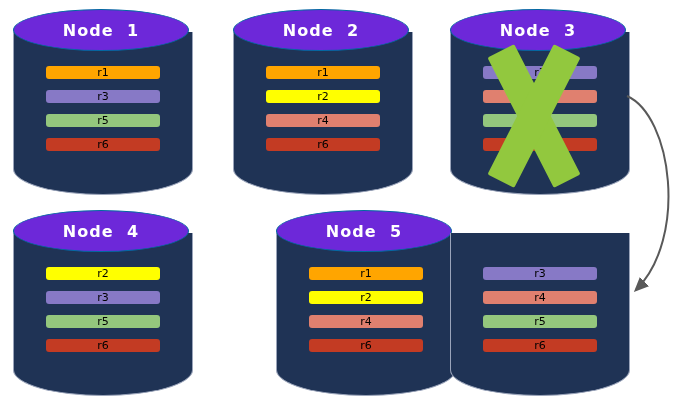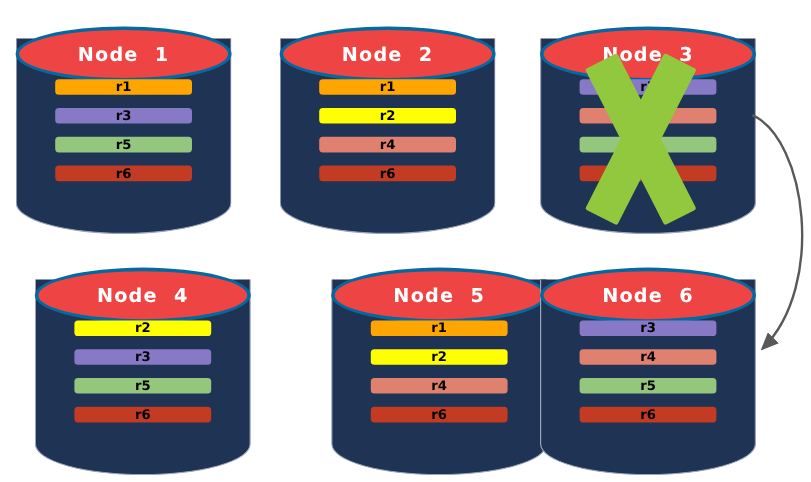--- a/index.html
+++ b/index.html
@@ -28,25 +28,25 @@
     height: 162px;
     background: #1F3355;
     border-left: 1px solid #9AA4BA;
     border-right: 1px solid #9AA4BA;
     border-bottom: 1px solid #9AA4BA;
     border-radius: 0 0 90px 90px / 0 0 26px 26px;
   }
   .cyl-top {
     position: absolute;
     left: 0;
-    top: 13px;
+    top: 0;
     width: 174px;
     height: 40px;
-    background: #ef4444;
-    border: 3px solid #0369a1;
+    background: #6d28d9;
+    border: 1px solid #0369a1;
     border-radius: 50%;
     display: flex;
     align-items: center;
     justify-content: center;
   }
   .node-title {
     color: #ffffff;
     font-size: 16px;
     font-weight: bold;
     letter-spacing: 1px;
@@ -59,21 +59,21 @@
     top: 57px;
     width: 114px;
   }
   .replica-bar {
     width: 114px;
     height: 13px;
     margin-bottom: 11px;
     border-radius: 3px;
     color: #000000;
     font-size: 11px;
-    font-weight: bold;
+    font-weight: normal;
     line-height: 13px;
     text-align: center;
   }
   .fail-x {
     position: absolute;
     left: 36px;
     top: 42px;
     width: 96px;
     height: 130px;
     z-index: 5;
@@ -137,21 +137,21 @@
           <div class="replica-bar" style="background: rgb(135, 121, 198);">r3</div>
           <div class="replica-bar" style="background: rgb(224, 128, 111);">r4</div>
           <div class="replica-bar" style="background: rgb(148, 199, 125);">r5</div>
           <div class="replica-bar" style="background: rgb(195, 59, 35);">r6</div>
         </div>
         <div class="fail-x">
           <div class="stroke a" style="background: rgb(146, 200, 62);"></div>
           <div class="stroke b" style="background: rgb(146, 200, 62);"></div>
         </div>
       </div>
-      <div class="cylinder" style="left: 13px; top: 210px; margin-left: 16px;">
+      <div class="cylinder" style="left: 13px; top: 210px;">
         <div class="cyl-body"></div>
         <div class="cyl-top">
           <span class="node-title">Node 4</span>
         </div>
         <div class="bars">
           <div class="replica-bar" style="background: rgb(255, 255, 0);">r2</div>
           <div class="replica-bar" style="background: rgb(135, 121, 198);">r3</div>
           <div class="replica-bar" style="background: rgb(148, 199, 125);">r5</div>
           <div class="replica-bar" style="background: rgb(195, 59, 35);">r6</div>
         </div>
@@ -163,23 +163,20 @@
         </div>
         <div class="bars">
           <div class="replica-bar" style="background: rgb(255, 165, 0);">r1</div>
           <div class="replica-bar" style="background: rgb(255, 255, 0);">r2</div>
           <div class="replica-bar" style="background: rgb(224, 128, 111);">r4</div>
           <div class="replica-bar" style="background: rgb(195, 59, 35);">r6</div>
         </div>
       </div>
       <div class="cylinder" style="left: 450px; top: 210px;">
         <div class="cyl-body"></div>
-        <div class="cyl-top">
-          <span class="node-title">Node 6</span>
-        </div>
         <div class="bars">
           <div class="replica-bar" style="background: rgb(135, 121, 198);">r3</div>
           <div class="replica-bar" style="background: rgb(224, 128, 111);">r4</div>
           <div class="replica-bar" style="background: rgb(148, 199, 125);">r5</div>
           <div class="replica-bar" style="background: rgb(195, 59, 35);">r6</div>
         </div>
       </div>
     </div>
 
   <svg class="arrow-layer" viewBox="0 0 676 402" xmlns="http://www.w3.org/2000/svg">

